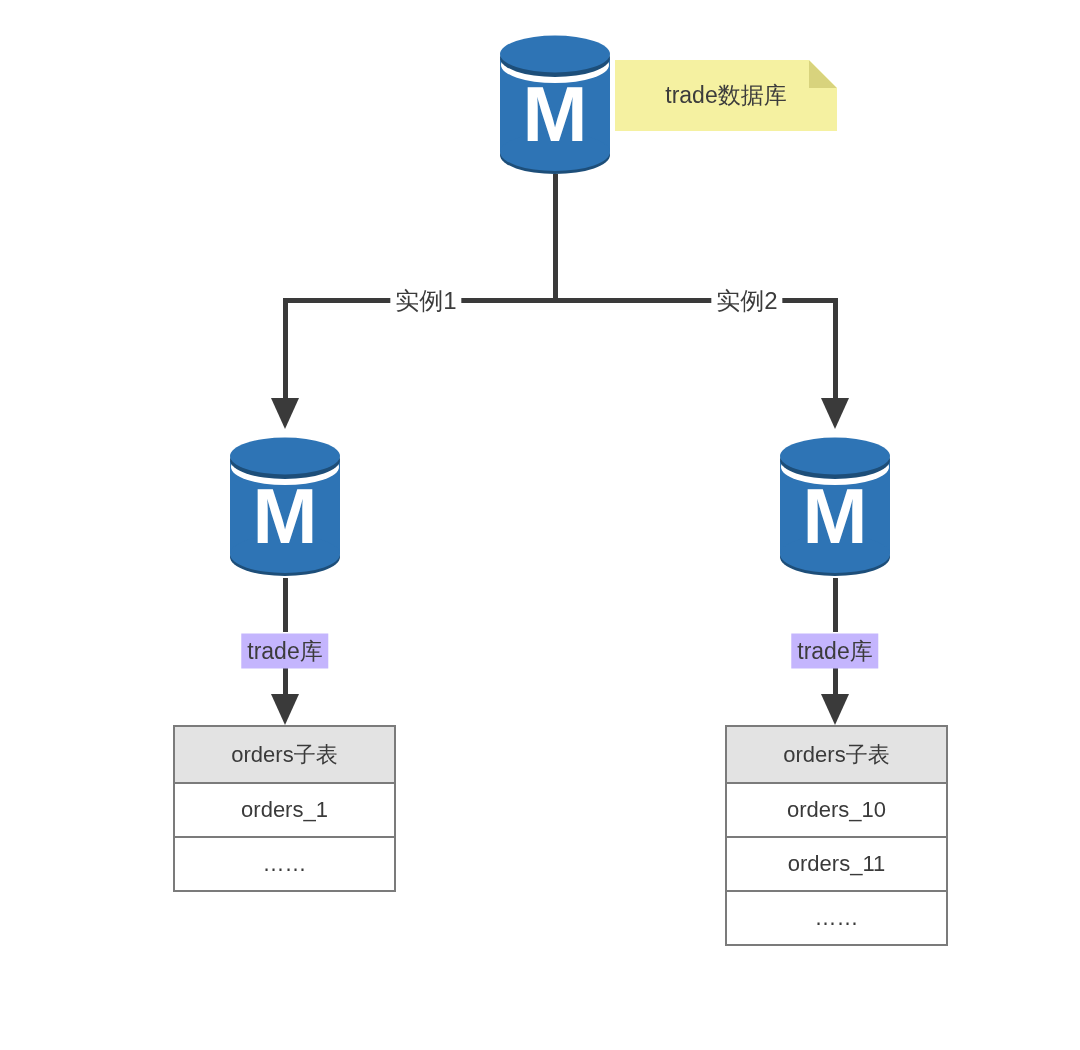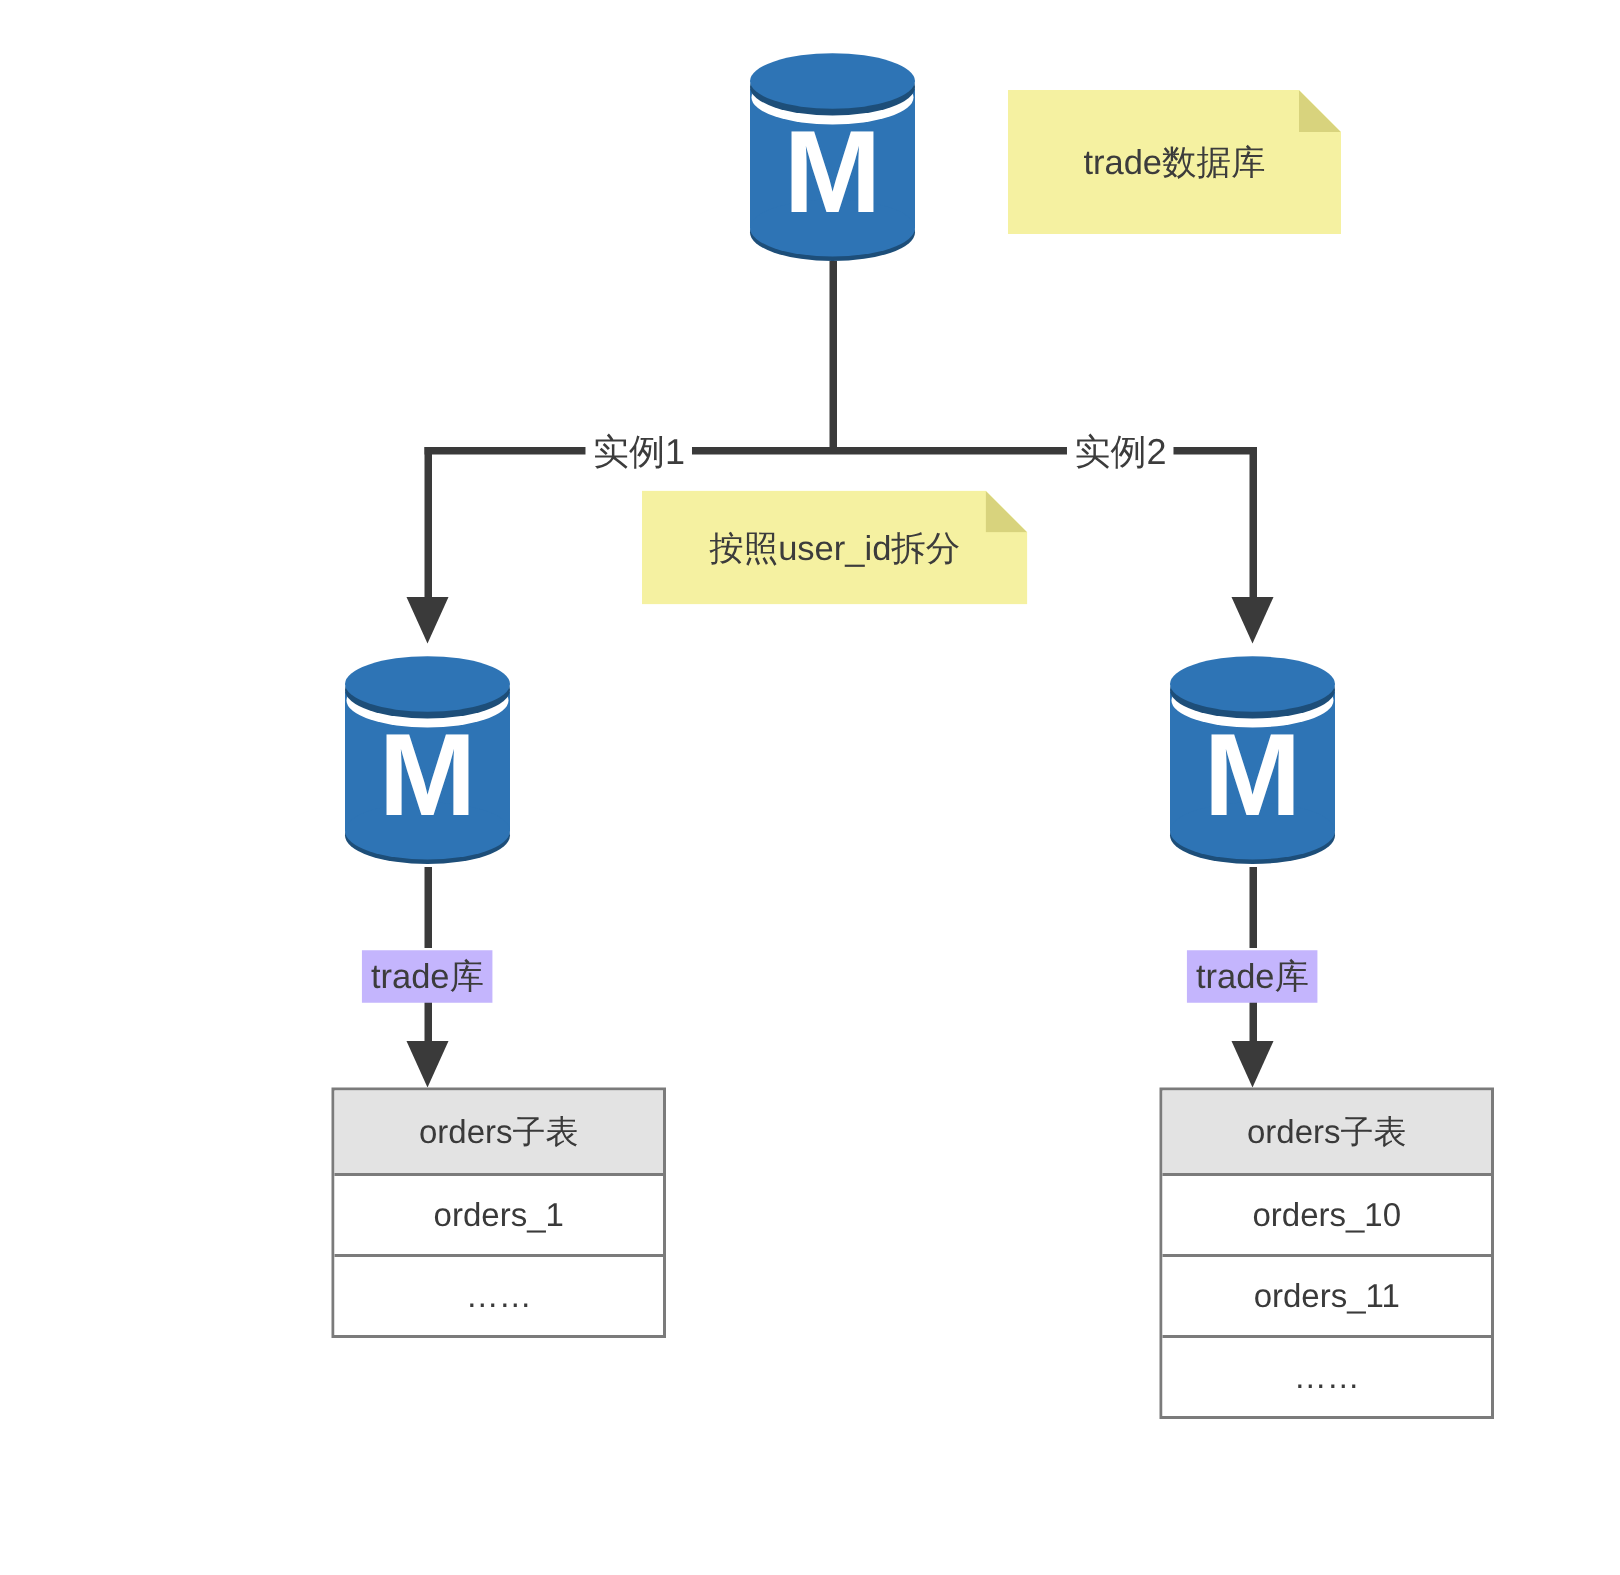--- a/index.html
+++ b/index.html
@@ -42,21 +42,20 @@
     position: absolute; z-index: 4;
     transform: translate(-50%, -50%);
     background: #c4b5fd; padding: 2px 6px;
     font-size: 23px; color: #3c3c3c; white-space: nowrap;
   }
   .shard-table {
     position: absolute; z-index: 2;
     width: 219px;
     border: 2px solid #7b7b7b;
     background: #ffffff;
-    margin-left: 48px;
   }
   .t-header {
     height: 55px; line-height: 55px;
     background: #e3e3e3;
     border-bottom: 2px solid #7b7b7b;
     text-align: center; font-size: 22px; color: #3a3a3a;
   }
   .t-row {
     height: 52px; line-height: 52px;
     border-bottom: 2px solid #7b7b7b;
@@ -91,29 +90,25 @@
       <ellipse cx="58" cy="127" rx="55" ry="19" fill="#1d4e79"></ellipse>
       <rect x="3" y="31" width="110" height="93" fill="#2e74b5"></rect>
       <ellipse cx="58" cy="124" rx="55" ry="19" fill="#2e74b5"></ellipse>
       <ellipse cx="58" cy="37" rx="54" ry="18" fill="#ffffff"></ellipse>
       <ellipse cx="58" cy="30" rx="55" ry="19" fill="#1d4e79"></ellipse>
       <ellipse cx="58" cy="26" rx="55" ry="18.5" fill="#2e74b5"></ellipse>
       <text class="db-letter" x="58" y="113" font-size="78" fill="#ffffff" text-anchor="middle">M</text>
     </svg>
   </div>
 
-  <div class="note" style="left:672px; top:60px; width:222px; height:96px;">
+  <div class="note" style="left:615px; top:60px; width:222px; height:71px;">
     <span class="fold"></span>
     <span>trade数据库</span>
   </div>
 
-  <div class="note" style="left:428px; top:327px; width:257px; height:76px;">
-    <span class="fold"></span>
-    <span>按照user_id拆分</span>
-  </div>
 
   <div class="db-icon" style="left:227px; top:430px;">
     <svg viewBox="0 0 116 148" width="116" height="148">
       <ellipse cx="58" cy="127" rx="55" ry="19" fill="#1d4e79"></ellipse>
       <rect x="3" y="31" width="110" height="93" fill="#2e74b5"></rect>
       <ellipse cx="58" cy="124" rx="55" ry="19" fill="#2e74b5"></ellipse>
       <ellipse cx="58" cy="37" rx="54" ry="18" fill="#ffffff"></ellipse>
       <ellipse cx="58" cy="30" rx="55" ry="19" fill="#1d4e79"></ellipse>
       <ellipse cx="58" cy="26" rx="55" ry="18.5" fill="#2e74b5"></ellipse>
       <text class="db-letter" x="58" y="113" font-size="78" fill="#ffffff" text-anchor="middle">M</text>

